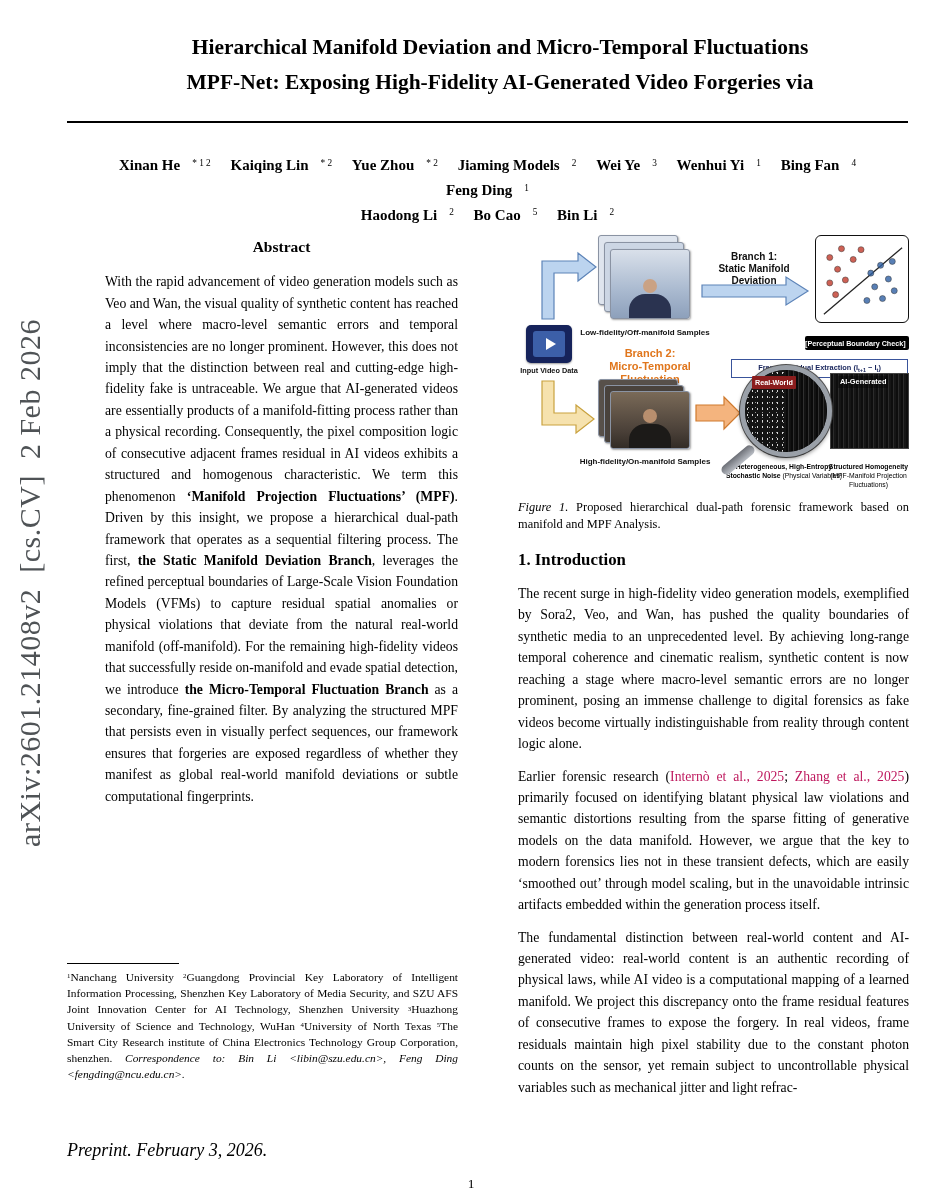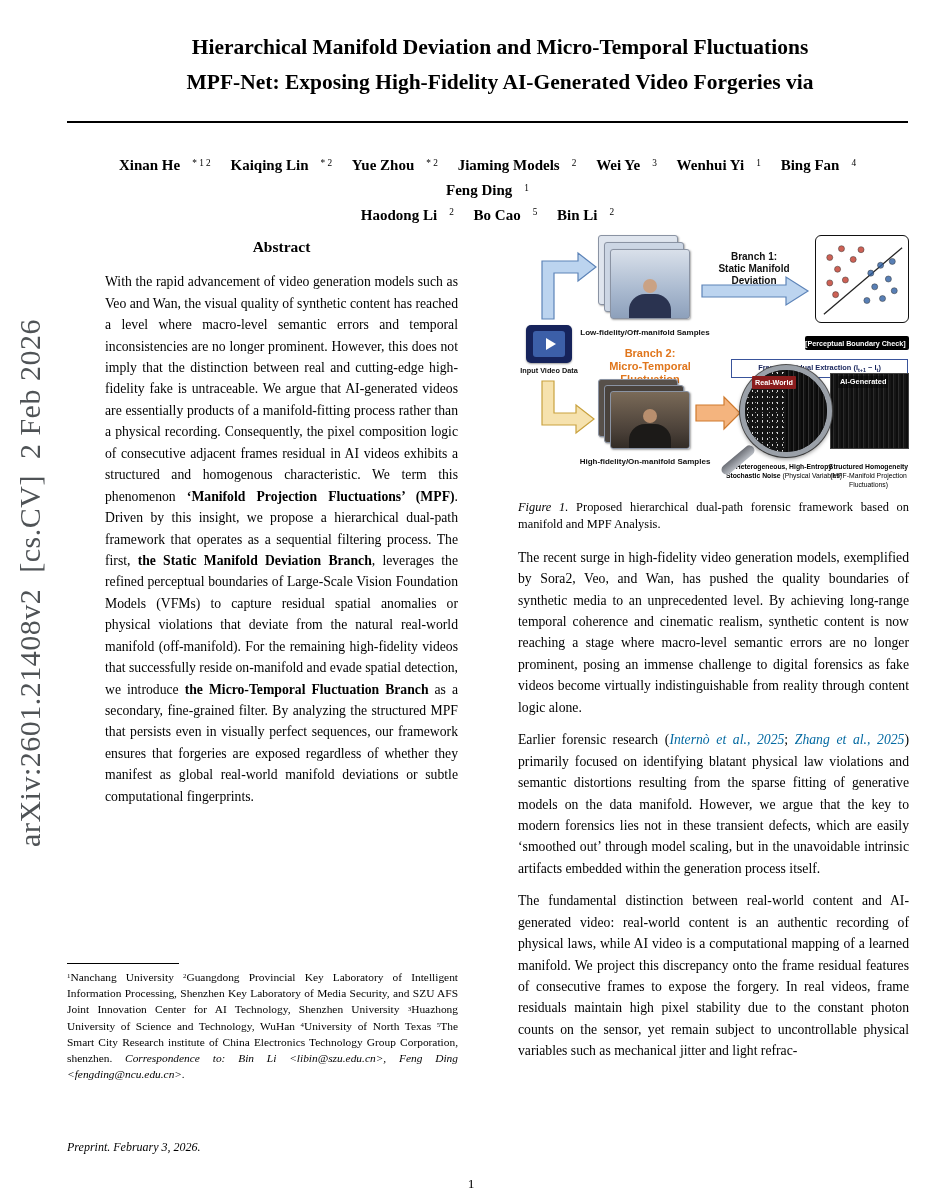--- a/index.html
+++ b/index.html
@@ -31,29 +31,29 @@
   .sup { font-size:0.62em; position:relative; top:-0.45em; font-weight:normal; }
   .author .sup { margin-left:12px; }
   
   .col { position:absolute; top:233px; width:391px; font-size:13.7px; line-height:1.565; text-align:justify; hyphens:auto; }
   .col-left { left:67px; }
   .col-right { left:518px; }
   .abstract { margin-left:38px; }
   .abstract-heading { text-align:center; font-weight:bold; font-size:15.5px; margin:2px 0 12px; }
   .seg-bold { font-weight:bold; }
   .seg-italic { font-style:italic; }
-  .cite { color:#0369a1;font-style:italic; }
+  .cite { color:#be185d; }
   .caption { font-size:12.4px; line-height:1.4; margin:6px 0 13px; text-align:justify; }
   .section-heading { font-size:16.8px; font-weight:bold; margin:2px 0 10px; text-align:left; }
   .body-par { margin:0 0 11px; }
   
   .footnote { position:absolute; left:67px; top:963px; width:391px; font-size:11.4px; line-height:1.42; text-align:justify; }
   .footnote-rule { width:112px; border-top:1.4px solid #000; margin-bottom:5px; }
   .footnote .sup { font-size:0.6em; top:-0.4em; }
-  .preprint { position:absolute; left:67px; top:1140px; font-style:italic; font-size:12px; }
+  .preprint { position:absolute; left:67px; top:1140px; font-style:italic; font-size:18px; }
   .page-number { position:absolute; top:1176px; left:0; width:942px; text-align:center; font-size:13.5px; }
 
   
   .figure1 { position:relative; width:391px; height:260px; margin:0 0 2px; }
   .fig-arrows { position:absolute; left:0; top:0; width:391px; height:260px; }
   .arr-blue   { fill:#bcd4ef; stroke:#5d84b8; stroke-width:1.2; }
   .arr-yellow { fill:#f6e2ae; stroke:#c9a23f; stroke-width:1.2; }
   .arr-orange { fill:#f4b47e; stroke:#cf7a2e; stroke-width:1.2; }
   .fig-label, .fig-note, .chip, .residual-box {
     font-family:"Liberation Sans","DejaVu Sans",sans-serif;
@@ -236,20 +236,21 @@
         <span>(Physical Variables)</span>
       </div>
       <div class="fig-note homo-label">
         <b>Structured Homogeneity</b>
         <span>(MPF-Manifold Projection Fluctuations)</span>
       </div>
     </figure>
 
     <p class="caption"><span class="seg-italic">Figure 1.</span><span>  Proposed hierarchical dual-path forensic framework based on manifold and MPF Analysis.</span></p>
 
+    <h2 class="section-heading">1. Introduction</h2>
 
     <p class="body-par">The recent surge in high-fidelity video generation models, exemplified by Sora2, Veo, and Wan, has pushed the quality boundaries of synthetic media to an unprecedented level. By achieving long-range temporal coherence and cinematic realism, synthetic content is now reaching a stage where macro-level semantic errors are no longer prominent, posing an immense challenge to digital forensics as fake videos become virtually indistinguishable from reality through content logic alone.</p>
     <p class="body-par"><span>Earlier forensic research (</span><span class="cite">Internò et al., 2025</span><span>; </span><span class="cite">Zhang et al., 2025</span><span>) primarily focused on identifying blatant physical law violations and semantic distortions resulting from the sparse fitting of generative models on the data manifold. However, we argue that the key to modern forensics lies not in these transient defects, which are easily ‘smoothed out’ through model scaling, but in the unavoidable intrinsic artifacts embedded within the generation process itself.</span></p>
     <p class="body-par">The fundamental distinction between real-world content and AI-generated video: real-world content is an authentic recording of physical laws, while AI video is a computational mapping of a learned manifold. We project this discrepancy onto the frame residual features of consecutive frames to expose the forgery. In real videos, frame residuals maintain high pixel stability due to the constant photon counts on the sensor, yet remain subject to uncontrollable physical variables such as mechanical jitter and light refrac-</p>
   </div>
 
   <div class="footnote">
     <div class="footnote-rule"></div>
     <p class="footnote-text"><span class="sup">1</span><span>Nanchang University </span><span class="sup">2</span><span>Guangdong Provincial Key Laboratory of Intelligent Information Processing, Shenzhen Key Laboratory of Media Security, and SZU AFS Joint Innovation Center for AI Technology, Shenzhen University </span><span class="sup">3</span><span>Huazhong University of Science and Technology, WuHan </span><span class="sup">4</span><span>University of North Texas </span><span class="sup">5</span><span>The Smart City Research institute of China Electronics Technology Group Corporation, shenzhen. </span><span class="seg-italic">Correspondence to: Bin Li &lt;libin@szu.edu.cn&gt;, Feng Ding &lt;fengding@ncu.edu.cn&gt;.</span></p>
   </div>

